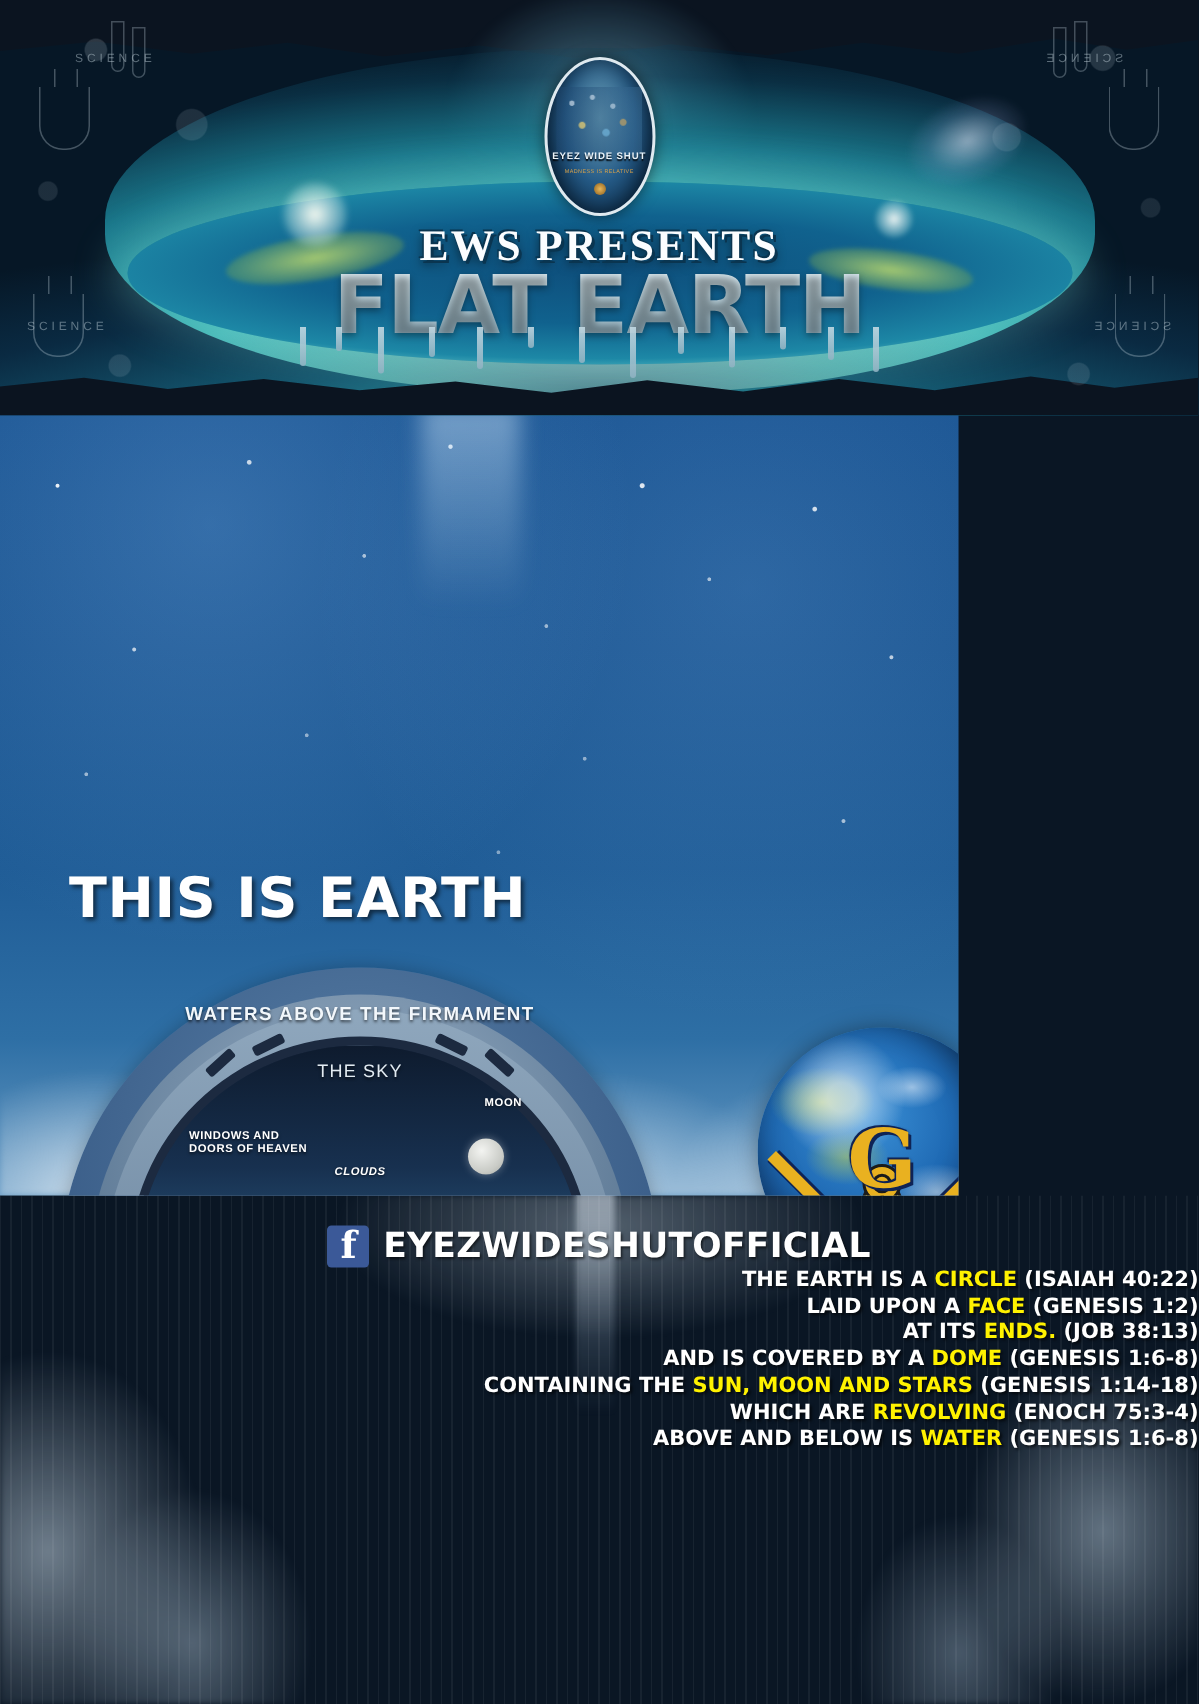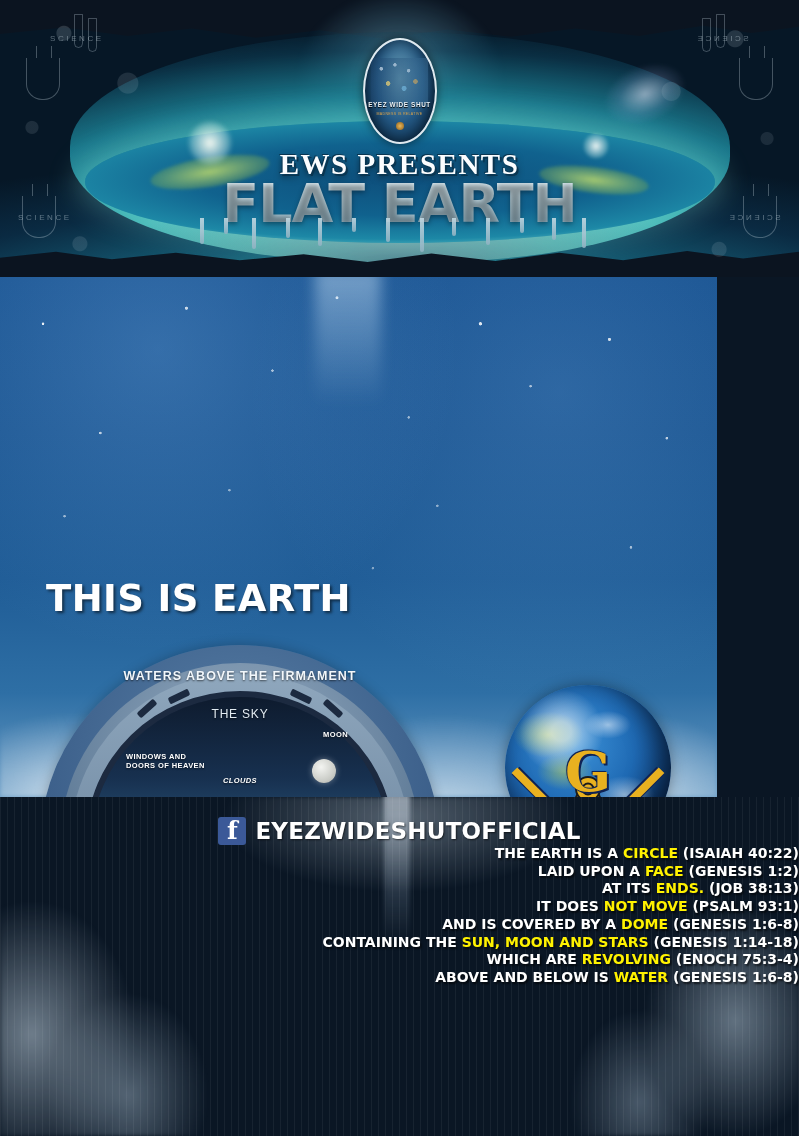--- a/index.html
+++ b/index.html
@@ -165,21 +165,21 @@
   }
   .drips { position:absolute; left:0; right:0; top:218px; height:38px; pointer-events:none; }
   .drip {
     position:absolute; top:0; width:4px; border-radius:0 0 3px 3px;
     background:linear-gradient(#c2d9e3,#8fb2c2);
     opacity:.9;
   }
 
   
   .middle {
-    position:absolute; left:0; top:277px; width:717px; height:520px;
+    position:absolute; left:0; top:277px; width:639px; height:520px;
     overflow:hidden;
     background:
       radial-gradient(circle at 22% 14%, rgba(120,175,230,.30), transparent 42%),
       radial-gradient(circle at 78% 22%, rgba(120,175,230,.22), transparent 45%),
       linear-gradient(#17518f 0%, #1a5490 30%, #1f5c96 58%, #2e6fa5 80%, #6a9dc6 100%);
   }
   .stars {
     position:absolute; inset:0;
     background:
       radial-gradient(circle at 6% 9%,  rgba(255,255,255,.9) 0 1px, transparent 1.6px),
@@ -509,21 +509,20 @@
 
     <div class="fbrow">
       <div class="fb-icon"></div>
       <div class="fb-handle">EYEZWIDESHUTOFFICIAL</div>
     </div>
 
     <div class="verses">
         <div class="verse" style="font-size: 14px;"><span>THE EARTH IS A </span><em>CIRCLE</em><span>  (ISAIAH 40:22)</span></div>
         <div class="verse" style="font-size: 14px;"><span>LAID UPON A </span><em>FACE</em><span> (GENESIS 1:2)</span></div>
         <div class="verse" style="font-size: 14px;"><span>AT ITS </span><em>ENDS.</em><span> (JOB 38:13)</span></div>
-        <div class="verse" style="font-size: 14px;"><span>IT DOES </span><em>NOT MOVE</em><span> (PSALM 93:1)</span></div>
         <div class="verse" style="font-size: 14px;"><span>AND IS COVERED BY A </span><em>DOME</em><span> (GENESIS 1:6-8)</span></div>
         <div class="verse" style="font-size: 14px;"><span>CONTAINING THE </span><em>SUN, MOON AND STARS</em><span> (GENESIS 1:14-18)</span></div>
         <div class="verse" style="font-size: 14px;"><span>WHICH ARE </span><em>REVOLVING</em><span> (ENOCH 75:3-4)</span></div>
         <div class="verse" style="font-size: 14px;"><span>ABOVE AND BELOW IS </span><em>WATER</em><span> (GENESIS 1:6-8)</span></div>
       </div>
     <div class="watermark"></div>
   </div>
 </div>
 
 </body></html>

